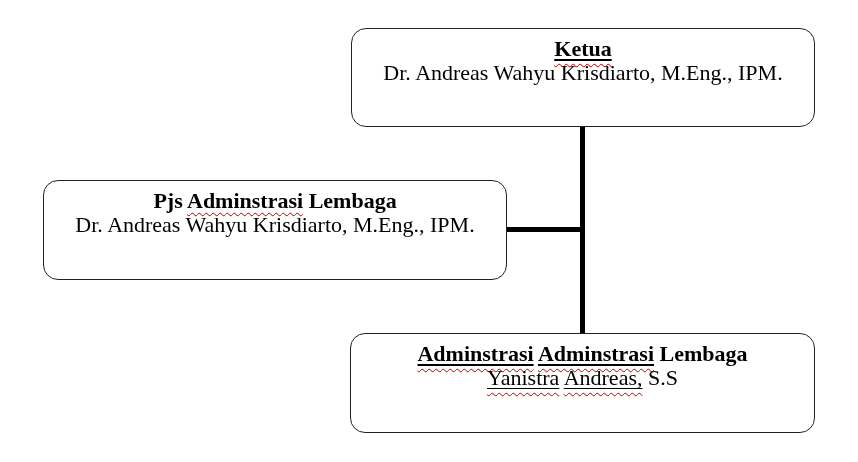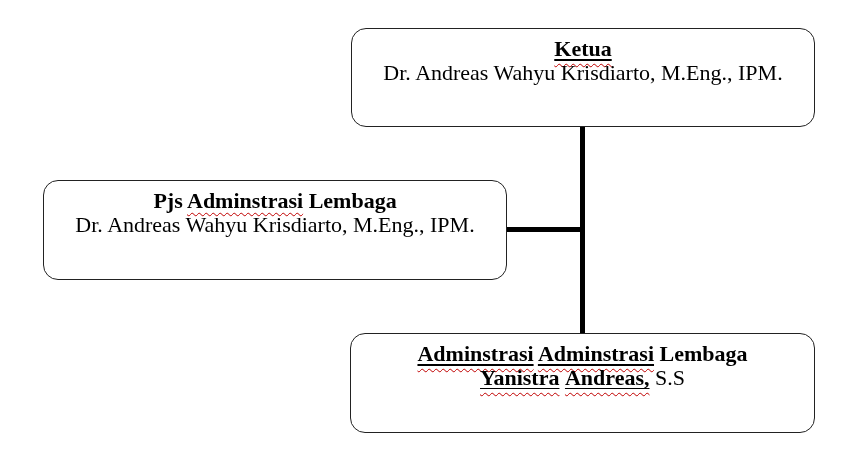--- a/index.html
+++ b/index.html
@@ -48,21 +48,21 @@
   .sq {
     text-decoration-line: underline;
     text-decoration-style: wavy;
     text-decoration-color: var(--squiggle);
     text-decoration-thickness: 1px;
     text-underline-offset: 4px;
     text-decoration-skip-ink: none;
   }
   
   .ul .sq { text-underline-offset: 7px; }
-  .person .ul { text-decoration-thickness: 1.4px; font-weight: bold; }
+  .person .ul { text-decoration-thickness: 1.4px; }
 
   .connector { position: absolute; background: var(--connector); }
   #connector-vertical   { left: 580px; top: 127px; width: 5px;  height: 206px; }
   #connector-horizontal { left: 507px; top: 227px; width: 78px; height: 5px; }
 </style>
 </head>
 <body>
 
 <div class="canvas">
 

